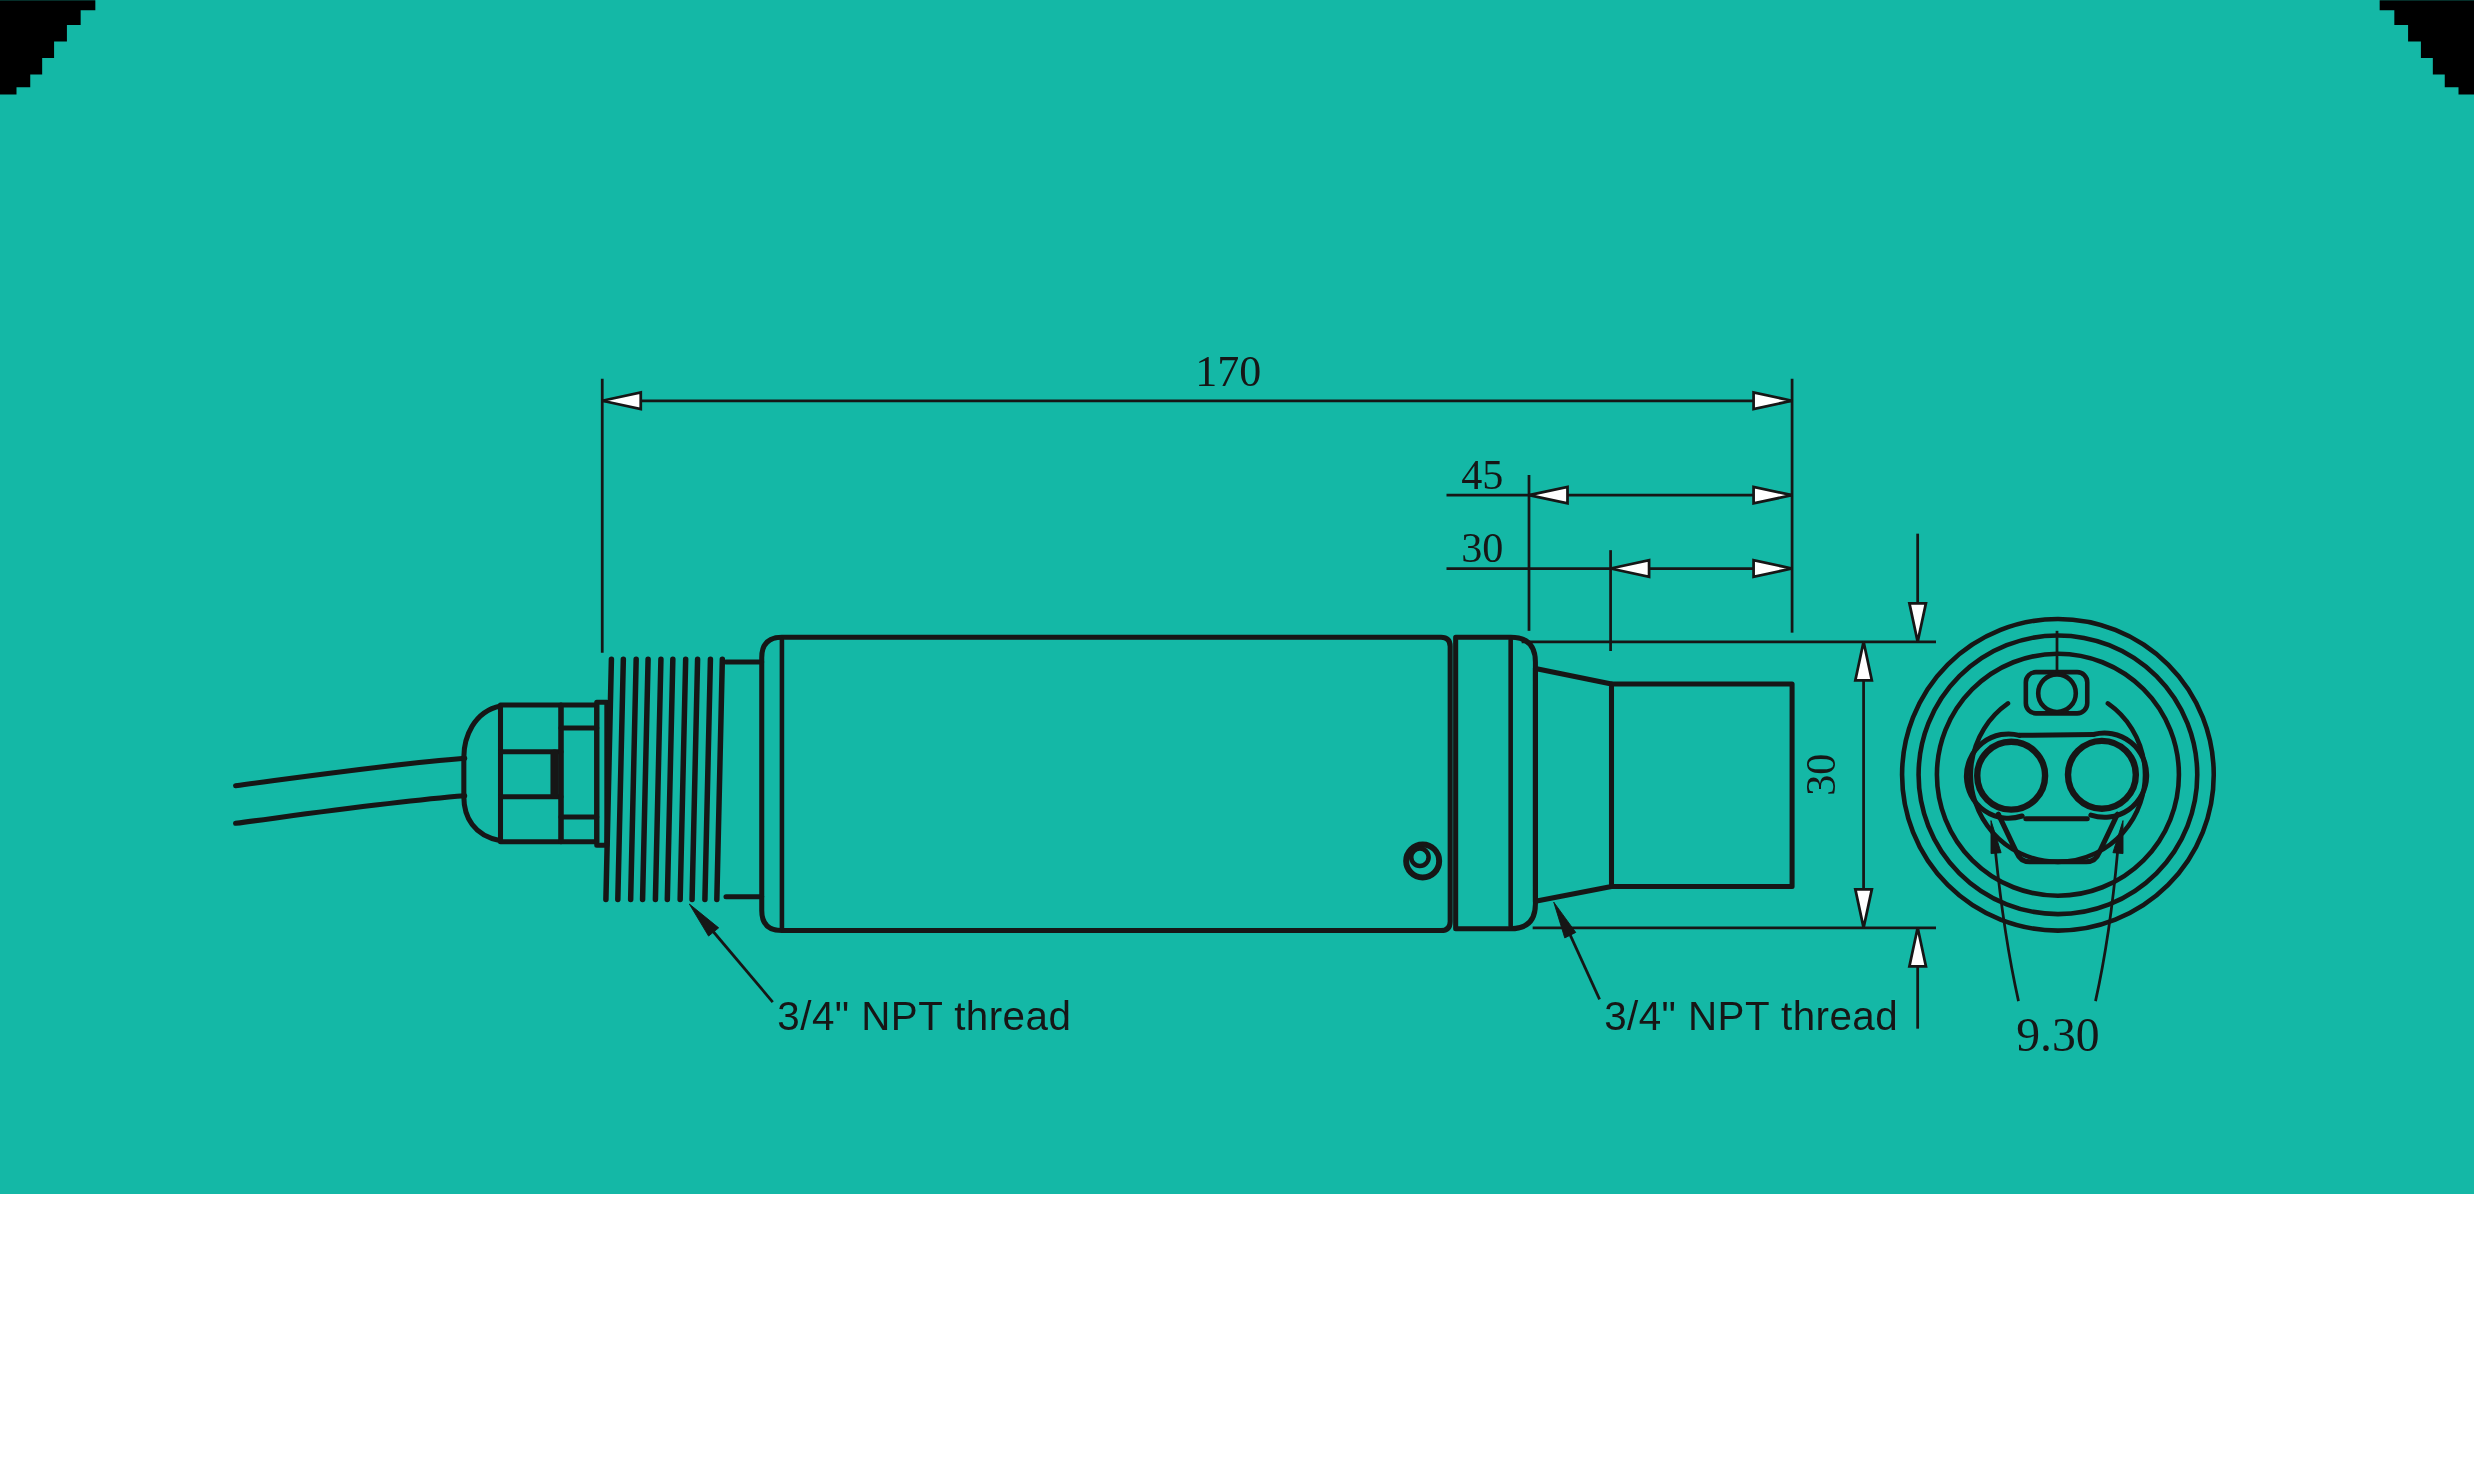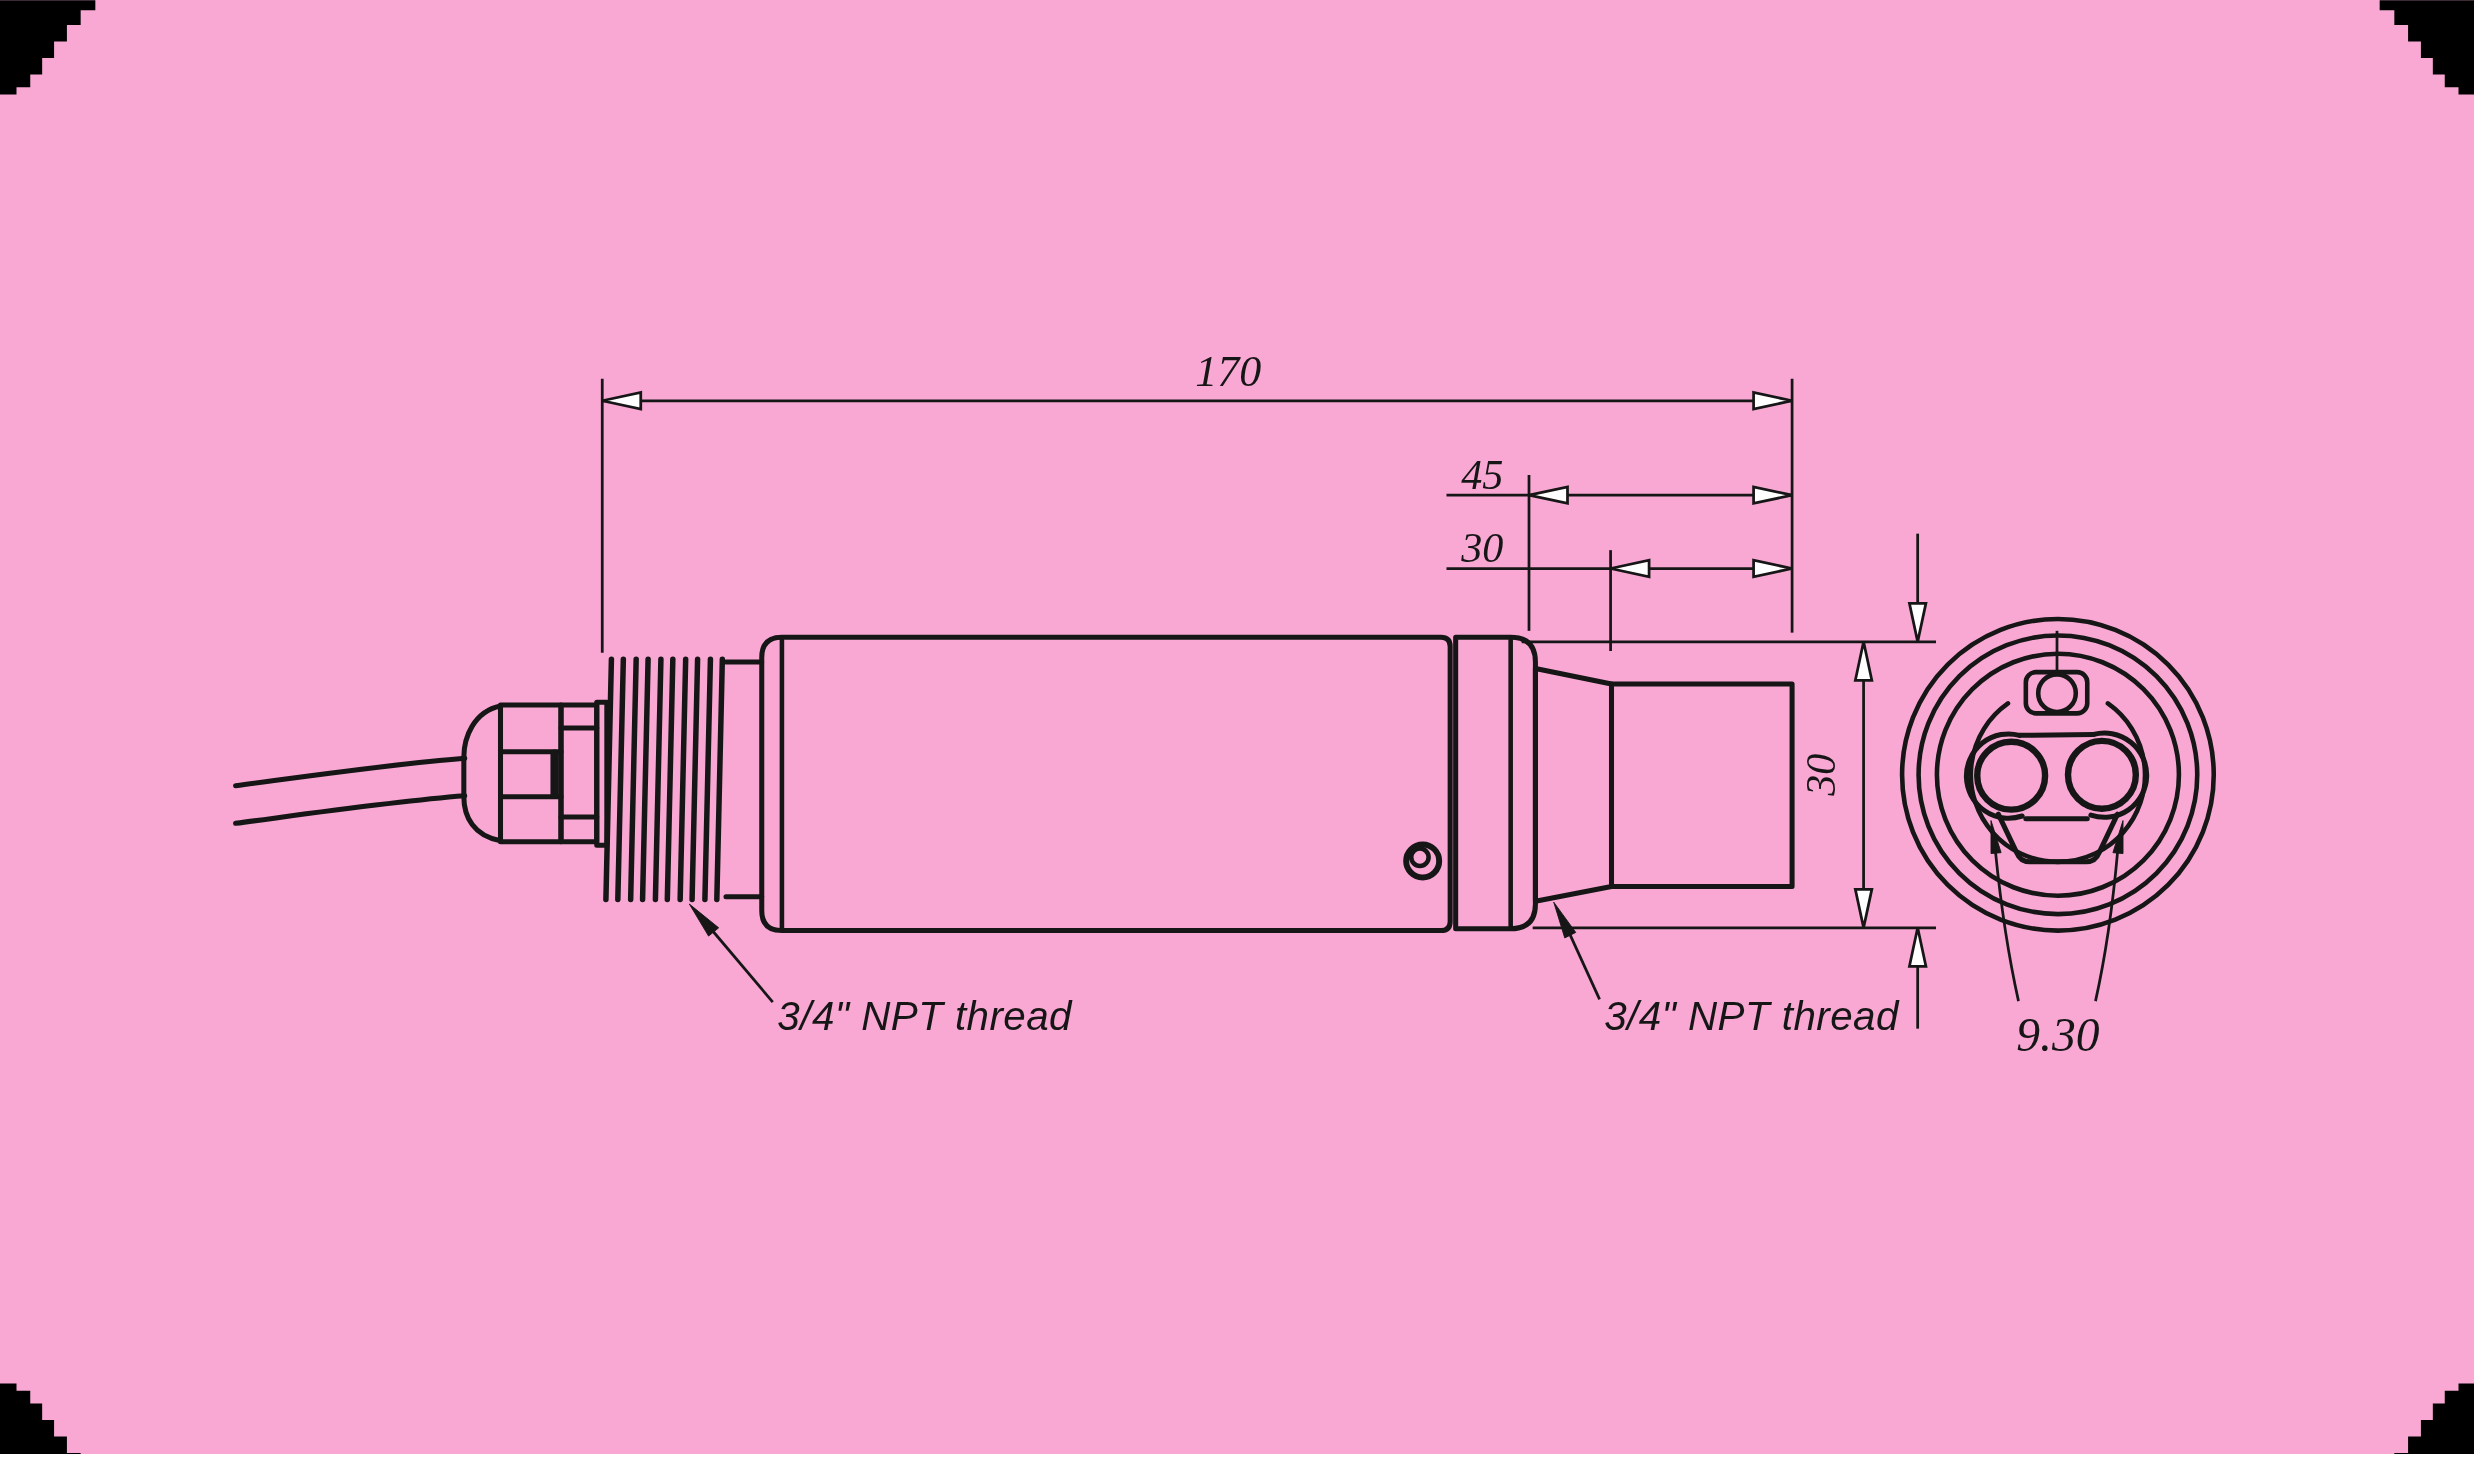--- a/index.html
+++ b/index.html
@@ -1,17 +1,17 @@
 <!DOCTYPE html>
 <html style="font-size:14.7px"><head>
 <meta charset="utf-8">
 <style>
   html,body{margin:0;padding:0;background:#ffffff;}
-  .stage{position:relative;width:2475px;height:1454px;background:#f9a8d4;overflow:hidden;
-         font-family:"Liberation Sans", sans-serif;font-style:italic;}
+  .stage{position:relative;width:2475px;height:1194px;background:#14b8a6;overflow:hidden;
+         font-family:"Liberation Sans", sans-serif;}
   svg{position:absolute;left:0;top:0;}
   .outline{stroke:#161616;stroke-width:5.5;fill:none;stroke-linecap:round;stroke-linejoin:round;}
   .thin{stroke:#161616;stroke-width:3;fill:none;stroke-linecap:butt;}
   .thread{stroke:#161616;stroke-width:6;fill:none;stroke-linecap:round;}
   .openarrow{fill:#ffffff;stroke:#161616;stroke-width:3;stroke-linejoin:miter;}
   .filledarrow{fill:#161616;stroke:#161616;stroke-width:1;}
   .dimtext{font-family:"Liberation Serif", serif;fill:#161616;}
   .labeltext{font-family:"Liberation Sans", sans-serif;fill:#161616;letter-spacing:0.5px;}
   .corner{fill:#000000;}
 </style>

